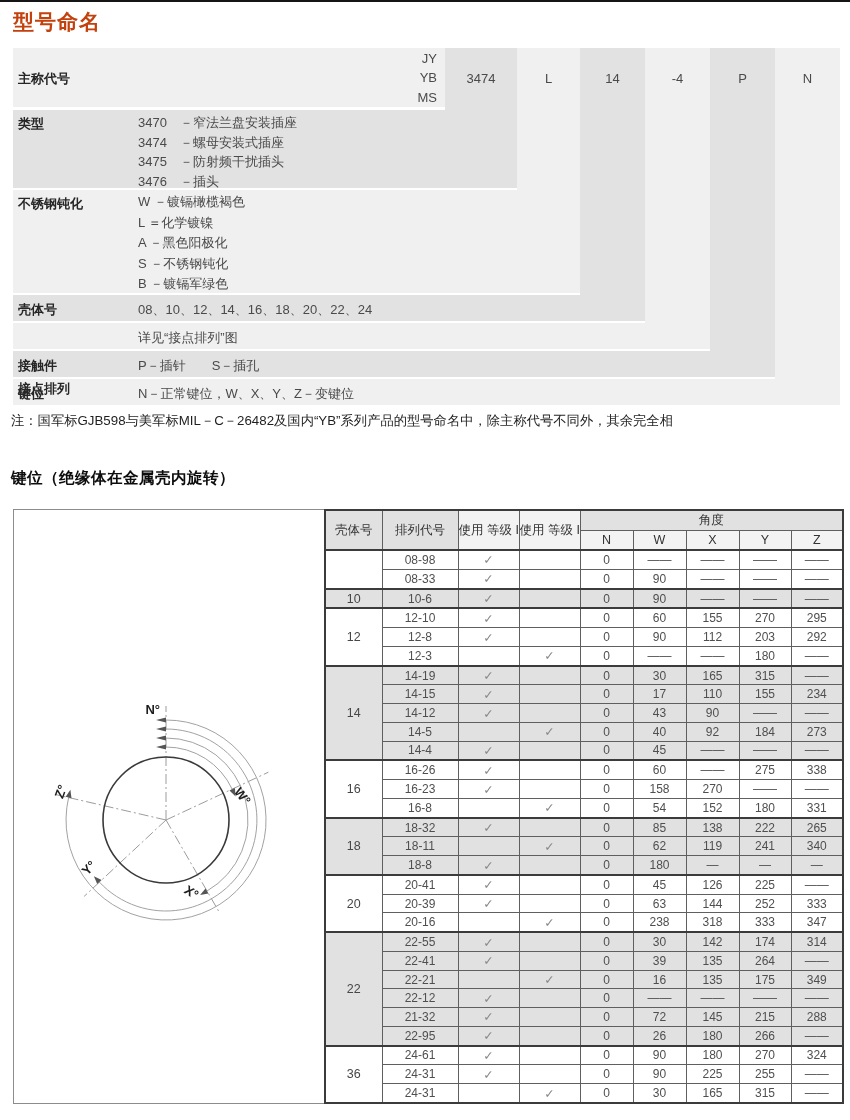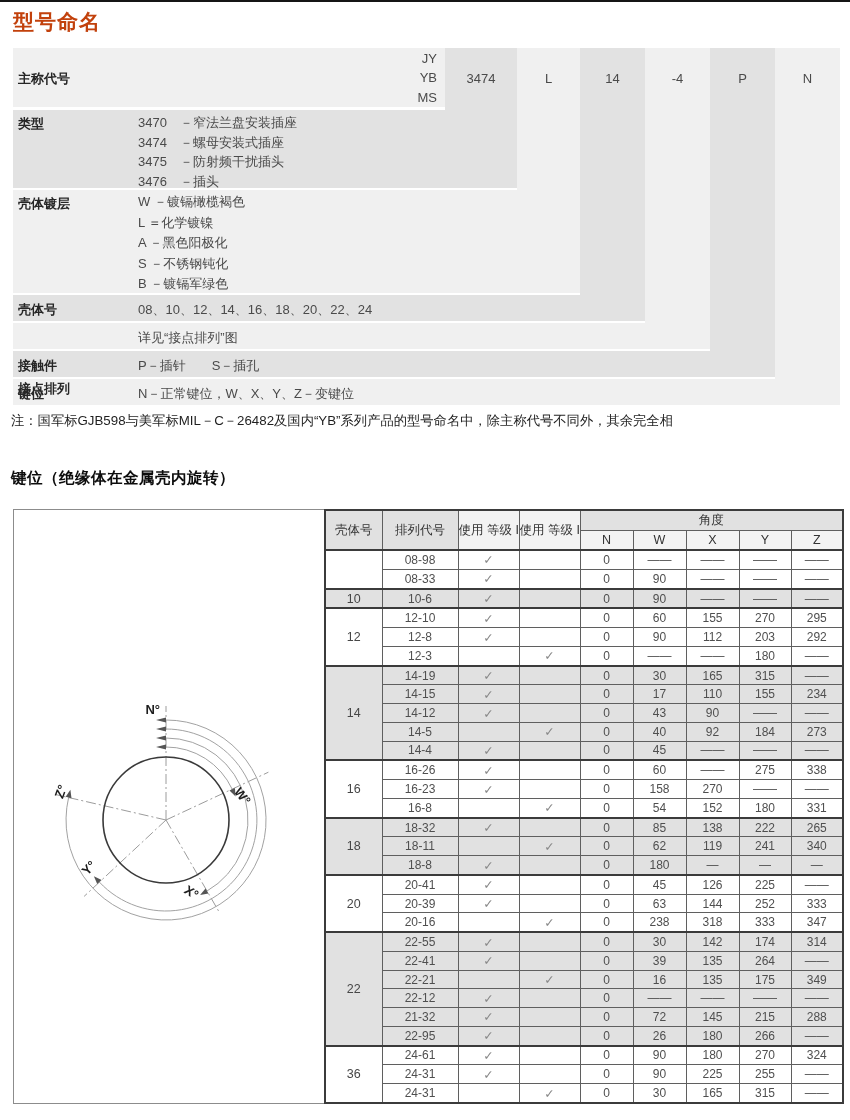--- a/index.html
+++ b/index.html
@@ -93,21 +93,21 @@
 <div class="band" id="b1"></div>
 <div class="band" id="b2"></div>
 <div class="band" id="b3"></div>
 <div class="band" id="b4"></div>
 <div class="band" id="b5"></div>
 <div class="band" id="b6"></div>
 <div class="band" id="b7"></div>
 
 <div class="row-label" id="l1">主称代号</div>
 <div class="row-label" id="l2">类型</div>
-<div class="row-label" id="l3">壳体镀层</div>
+<div class="row-label" id="l3">不锈钢钝化</div>
 <div class="row-label" id="l4">壳体号</div>
 <div class="row-label" id="l5">接点排列</div>
 <div class="row-label" id="l6">接触件</div>
 <div class="row-label" id="l7">键位</div>
 
 <div class="prefix-codes">
   <div>JY</div>
   <div>YB</div>
   <div>MS</div>
 </div>

